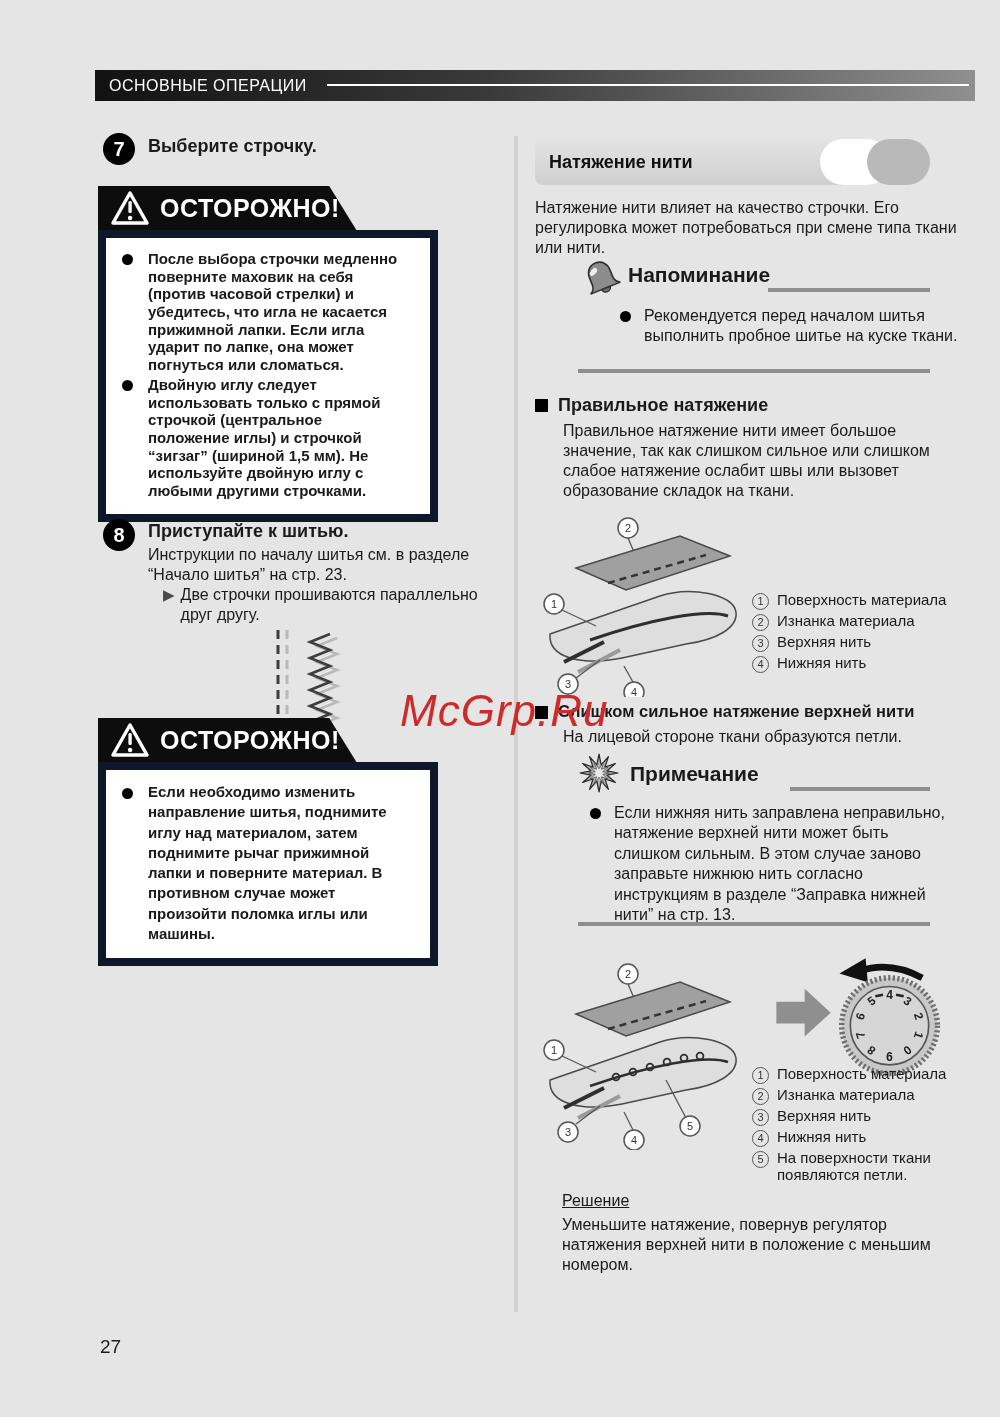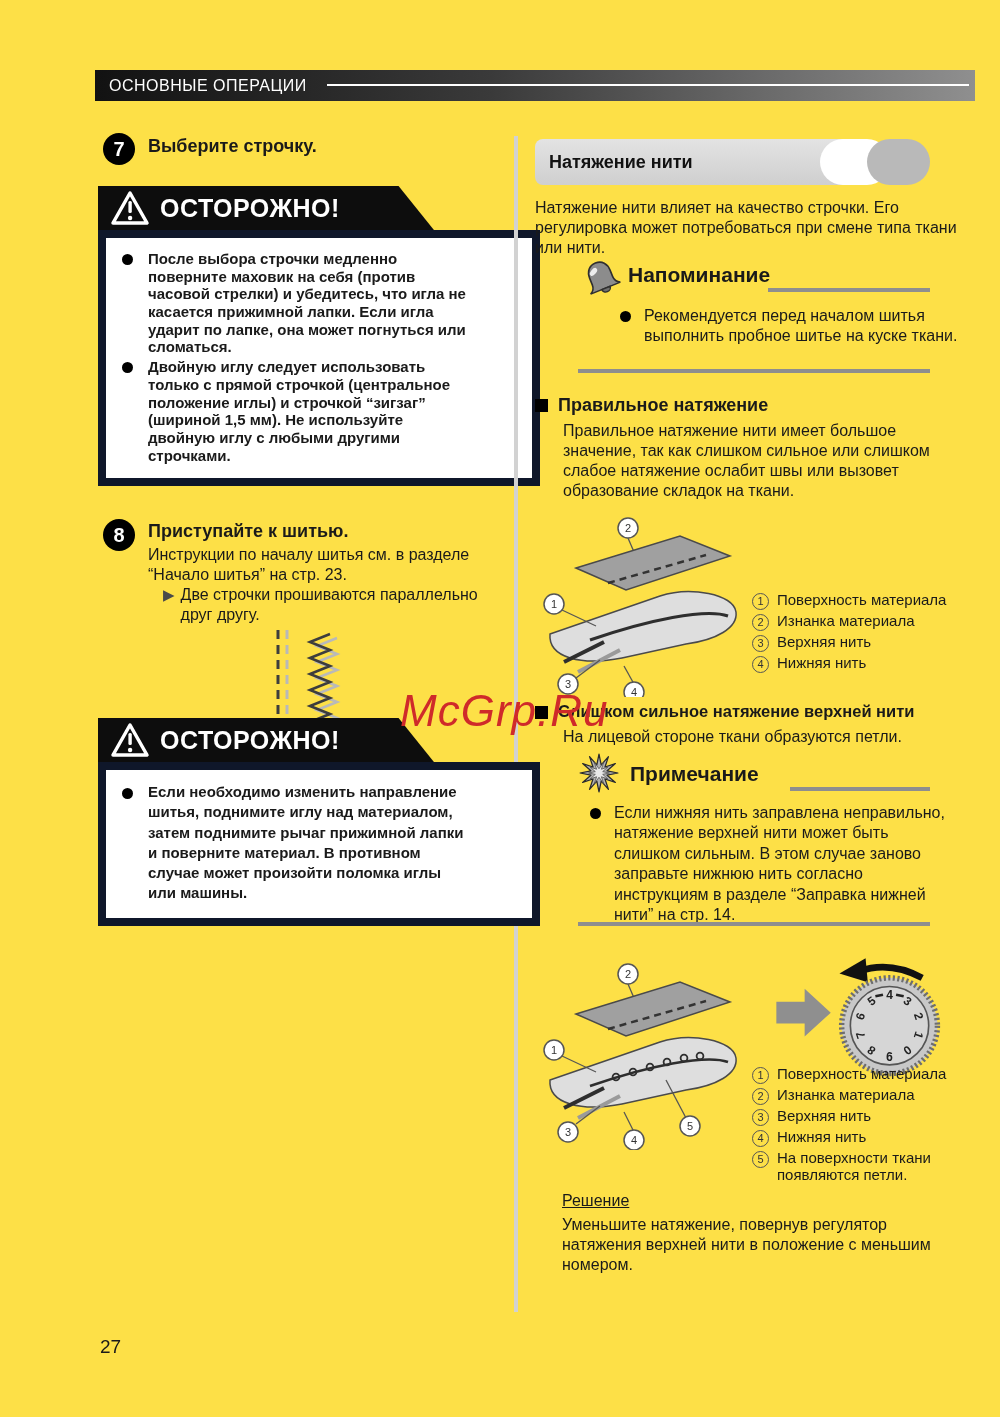--- a/index.html
+++ b/index.html
@@ -2,21 +2,21 @@
 <html><head>
 <meta charset="utf-8">
 <style>
   * { margin:0; padding:0; box-sizing:border-box; }
   html,body { background:#fff; }
   body {
     font-family:"Liberation Sans","DejaVu Sans",sans-serif;
     color:#1a1a1a;
   }
   #page {
-    position:relative; width:1000px; height:1417px; background:#fde047;
+    position:relative; width:1000px; height:1417px; background:#e5e5e5;
     overflow:hidden; margin:0 auto;
   }
   
   .chapter-bar {
     position:absolute; left:95px; top:70px; width:880px; height:31px;
     background:linear-gradient(90deg,#121212 0%,#3a3a3a 45%,#8f8f8f 100%);
     color:#fff; font-size:16px; letter-spacing:.5px;
     display:flex; align-items:center; padding-left:14px;
   }
   .chapter-rule {
@@ -26,21 +26,21 @@
   .step-circle {
     position:absolute; width:32px; height:32px; border-radius:50%;
     background:#000; color:#fff; font-weight:bold; font-size:20px;
     display:flex; align-items:center; justify-content:center;
   }
   .step-title { position:absolute; font-weight:bold; font-size:18px;text-align:right; }
   .step-body  { position:absolute; font-size:16px; line-height:1.25; }
   .result-row { position:absolute; font-size:16px; line-height:1.25; display:flex; gap:6px; }
   .result-arrow { color:#4a4a4a; font-size:15px; line-height:1.35; }
   
-  .warnbox { position:absolute; width:442px; }
+  .warnbox { position:absolute; width:340px; }
   .warn-banner {
     position:relative; height:44px; background:#0d0d0d; color:#fff;
     clip-path:polygon(0 0,68% 0,76% 100%,0 100%);
     display:flex; align-items:center;
   }
   .warn-banner .tri { margin-left:12px; }
   .warn-title { font-weight:bold; font-size:25px; margin-left:10px; letter-spacing:.5px; }
   .warn-body {
     border:8px solid #0f172a; background:#fff; padding:12px 26px 12px 12px;
   }
@@ -260,21 +260,21 @@
   <svg class="abs" style="left:578px; top:752px;" width="42" height="42" viewBox="0 0 40 40">
     <polygon points="38,20 27.7,22.1 35.6,29 25.7,25.7 29,35.6 22.1,27.7 20,38 17.9,27.7 11,35.6 14.3,25.7 4.4,29 12.3,22.1 2,20 12.3,17.9 4.4,11 14.3,14.3 11,4.4 17.9,12.3 20,2 22.1,12.3 29,4.4 25.7,14.3 35.6,11 27.7,17.9" fill="#b3b3b3" stroke="#2b2b2b" stroke-width="1.2" stroke-linejoin="round"></polygon>
     <polygon points="30,20 23.5,21.3 28.5,25.7 22.3,23.6 24.4,29.9 20,24.1 15.6,29.9 17.7,23.6 11.5,25.7 16.5,21.3 10,20 16.5,18.7 11.5,14.3 17.7,16.4 15.6,10.1 20,15.9 24.4,10.1 22.3,16.4 28.5,14.3 23.5,18.7" fill="#e8e8e8" stroke="#555" stroke-width="0.8" stroke-linejoin="round"></polygon>
   </svg>
   <div class="callout-head" style="left:630px; top:762px;">
     <span class="callout-title">Примечание</span>
   </div>
   <div class="gray-rule" style="left:790px; top:787px; width:140px;"></div>
   <div class="note-item" style="left:590px; top:803px; width:355px;">
     <span class="dot"></span>
-    <span>Если нижняя нить заправлена неправильно, натяжение верхней нити может быть слишком сильным. В этом случае заново заправьте нижнюю нить согласно инструкциям в разделе “Заправка нижней нити” на стр. 14.</span>
+    <span>Если нижняя нить заправлена неправильно, натяжение верхней нити может быть слишком сильным. В этом случае заново заправьте нижнюю нить согласно инструкциям в разделе “Заправка нижней нити” на стр. 13.</span>
   </div>
   <div class="gray-rule" style="left:578px; top:922px; width:352px;"></div>
 
   <svg class="abs" style="left:538px; top:958px;" width="215" height="192" viewBox="0 0 215 192">
     <line x1="90" y1="26" x2="102" y2="54" stroke="#555" stroke-width="1.3"></line>
     <polygon points="38,56 142,24 192,44 88,78" fill="#a0a0a0" stroke="#4a4a4a" stroke-width="1.5"></polygon>
     <line x1="70" y1="71" x2="168" y2="43" stroke="#333" stroke-width="2.5" stroke-dasharray="7 5"></line>
     <path d="M12,122 L122,84 C152,74 196,82 198,100 C200,116 178,128 148,132 L84,146 C44,154 10,146 12,122 Z" fill="#dedede" stroke="#4a4a4a" stroke-width="1.5"></path>
     <path d="M52,128 C110,108 168,96 190,104" fill="none" stroke="#2e2e2e" stroke-width="2.6"></path>
     <g fill="none" stroke="#2e2e2e" stroke-width="1.8">

